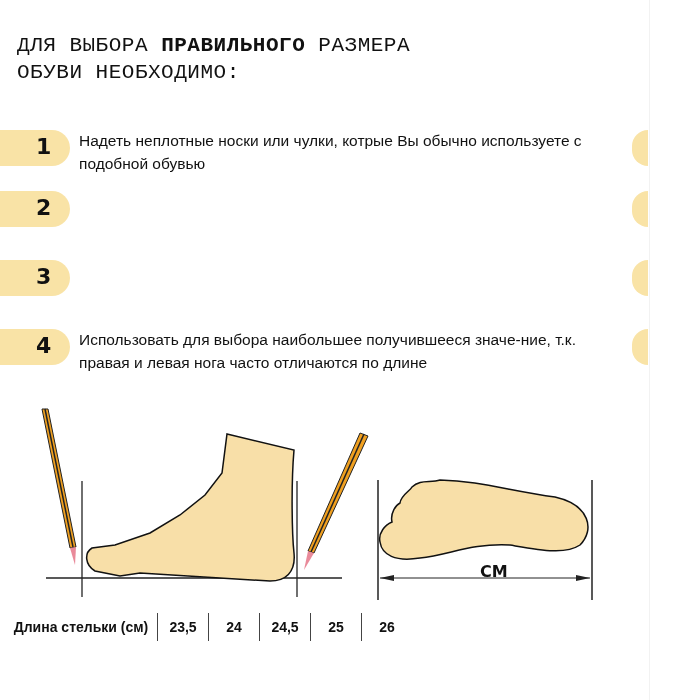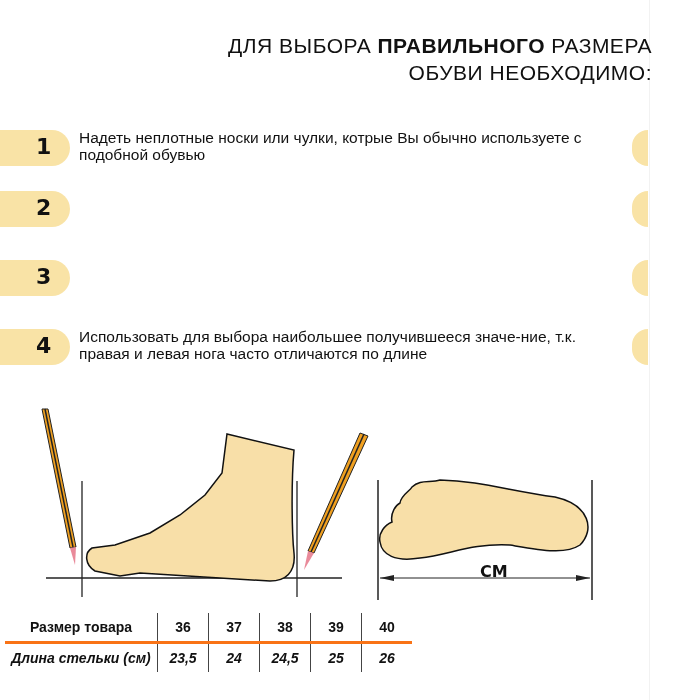--- a/index.html
+++ b/index.html
@@ -1,23 +1,23 @@
 <!DOCTYPE html>
 <html><head>
 <meta charset="utf-8">
 <style>
   html,body{margin:0;padding:0;background:#fff;}
   body{width:700px;height:700px;position:relative;overflow:hidden;font-family:"Liberation Sans",sans-serif;color:#111;}
-  .title{position:absolute;top:32px;left:4px;width:648px;text-align:right;font-family:Liberation Sans, sans-serif;font-size:21px;line-height:27px;letter-spacing:0.5px;}
+  .title{position:absolute;top:32px;left:17px;width:648px;text-align:left;font-family:Liberation Mono, monospace;font-size:21px;line-height:27px;letter-spacing:0.5px;}
   .title b{font-weight:bold;}
   .title .t1,.title .t3{font-weight:normal;}
   .step{position:absolute;left:0;width:648px;height:38px;}
   .pill{position:absolute;left:0;top:0;width:70px;height:36px;background:#f9e3a6;border-radius:0 18px 18px 0;}
   .num{position:absolute;left:36px;top:4px;font-family:"DejaVu Sans",sans-serif;font-weight:bold;font-size:22px;}
-  .stext{position:absolute;left:79px;top:-1px;width:540px;font-size:15.5px;line-height:17px;}
+  .stext{position:absolute;left:79px;top:-1px;width:540px;font-size:15.5px;line-height:23px;}
   .half{position:absolute;left:632px;width:16px;height:36px;background:#f9e3a6;border-radius:18px 0 0 18px;}
   .edge{position:absolute;left:649px;top:0;width:1px;height:700px;background:#f2f2f2;}
   table{position:absolute;left:5px;top:613px;border-collapse:collapse;font-family:"Liberation Sans",sans-serif;font-weight:bold;font-size:14px;}
   td{height:28px;text-align:center;padding:0;border-left:1px solid #444;}
   td:first-child{border-left:none;width:152px;}
   td.c{width:50px;}
   tr+tr td{border-top:3px solid #f97316;font-style:italic;}
   .cm{position:absolute;left:480px;top:562px;font-family:"DejaVu Sans",sans-serif;font-weight:bold;font-size:16px;}
 </style>
 </head>
@@ -84,28 +84,20 @@
     <path d="M380,147 C378,138 385,130 392,127 C390,118 396,110 400,108 C401,100 410,96 412,92 C420,84 430,88 440,85 C480,86 510,96 555,102 C590,110 595,135 580,150 C565,160 540,155 510,150 C470,148 450,160 420,163 C395,167 382,160 380,147 Z" fill="#f8dfa8" stroke="#111" stroke-width="1.5"></path>
     <line x1="380" y1="183" x2="590" y2="183" stroke="#222" stroke-width="1"></line>
     <polygon points="380,183 394,180 394,186" fill="#222"></polygon>
     <polygon points="590,183 576,180 576,186" fill="#222"></polygon>
   </g>
 </svg>
 <div class="cm">СМ</div>
 
 <table>
   <tbody>
-      <tr>
-    <td>Размер товара</td>
-    <td class="c">36</td>
-    <td class="c">37</td>
-    <td class="c">38</td>
-    <td class="c">39</td>
-    <td class="c">40</td>
-  </tr>
   <tr>
     <td>Длина стельки (см)</td>
     <td class="c">23,5</td>
     <td class="c">24</td>
     <td class="c">24,5</td>
     <td class="c">25</td>
     <td class="c">26</td>
   </tr>
 </tbody>
   </table>

